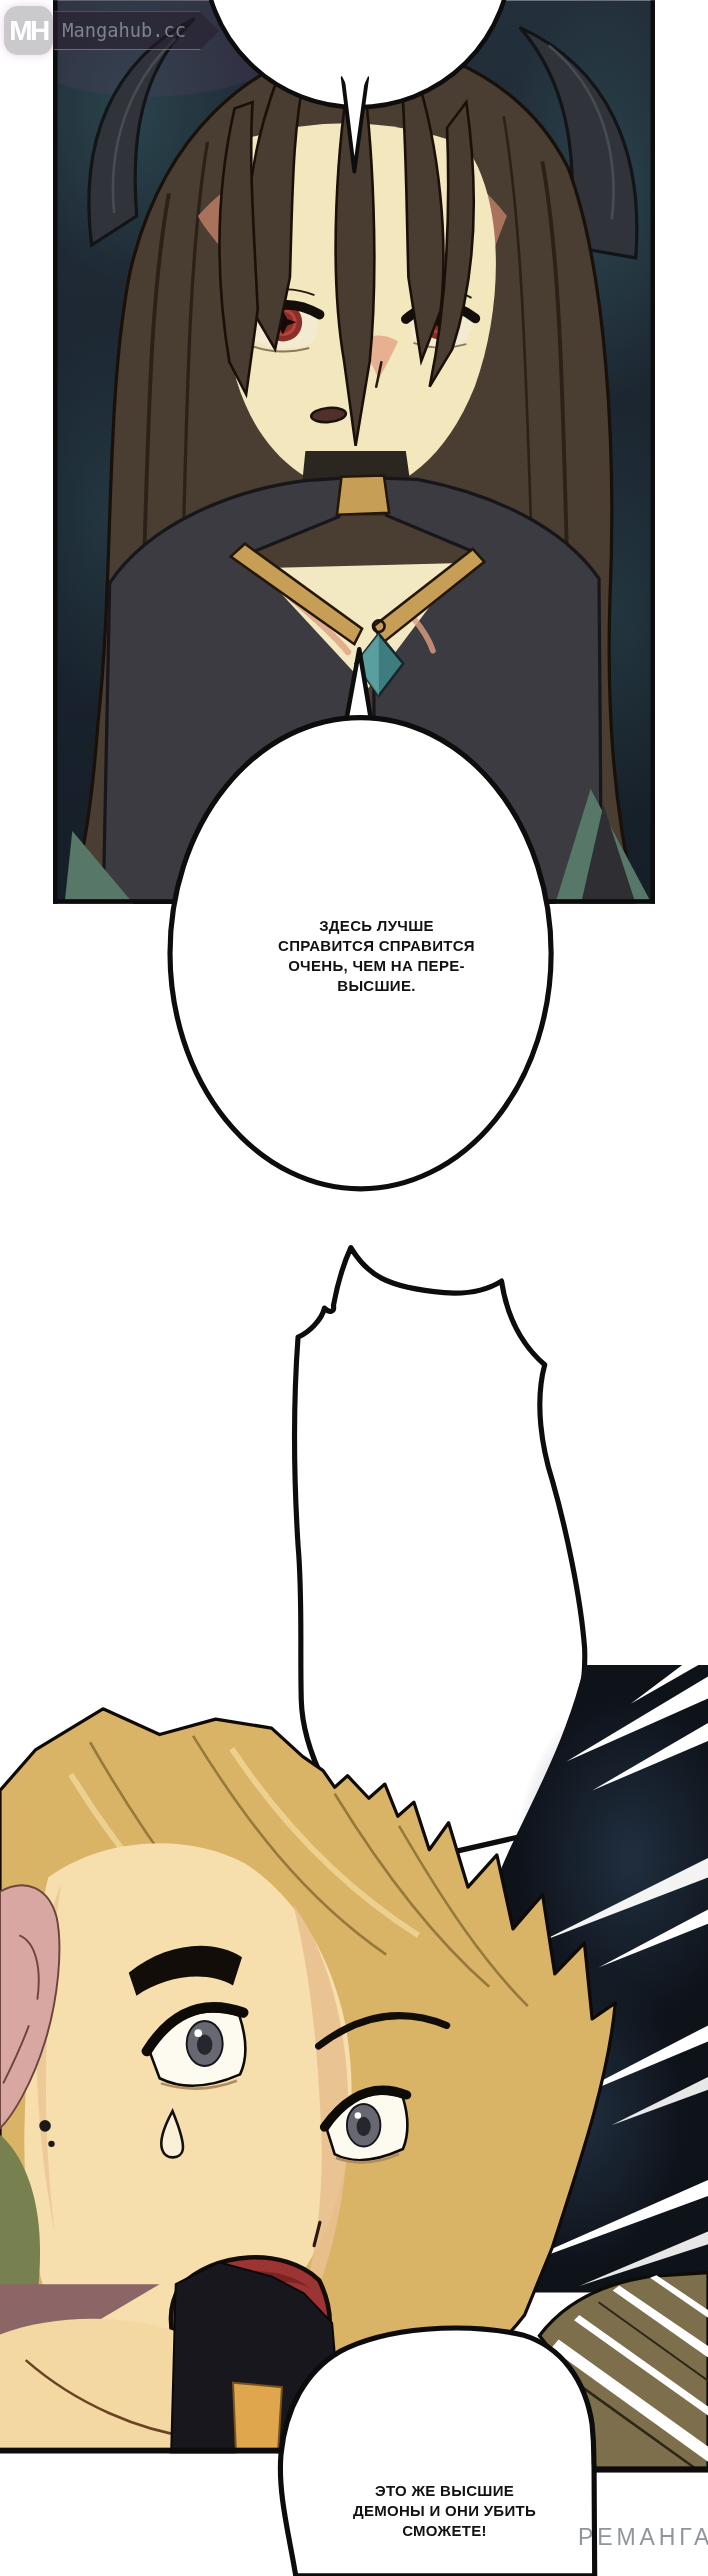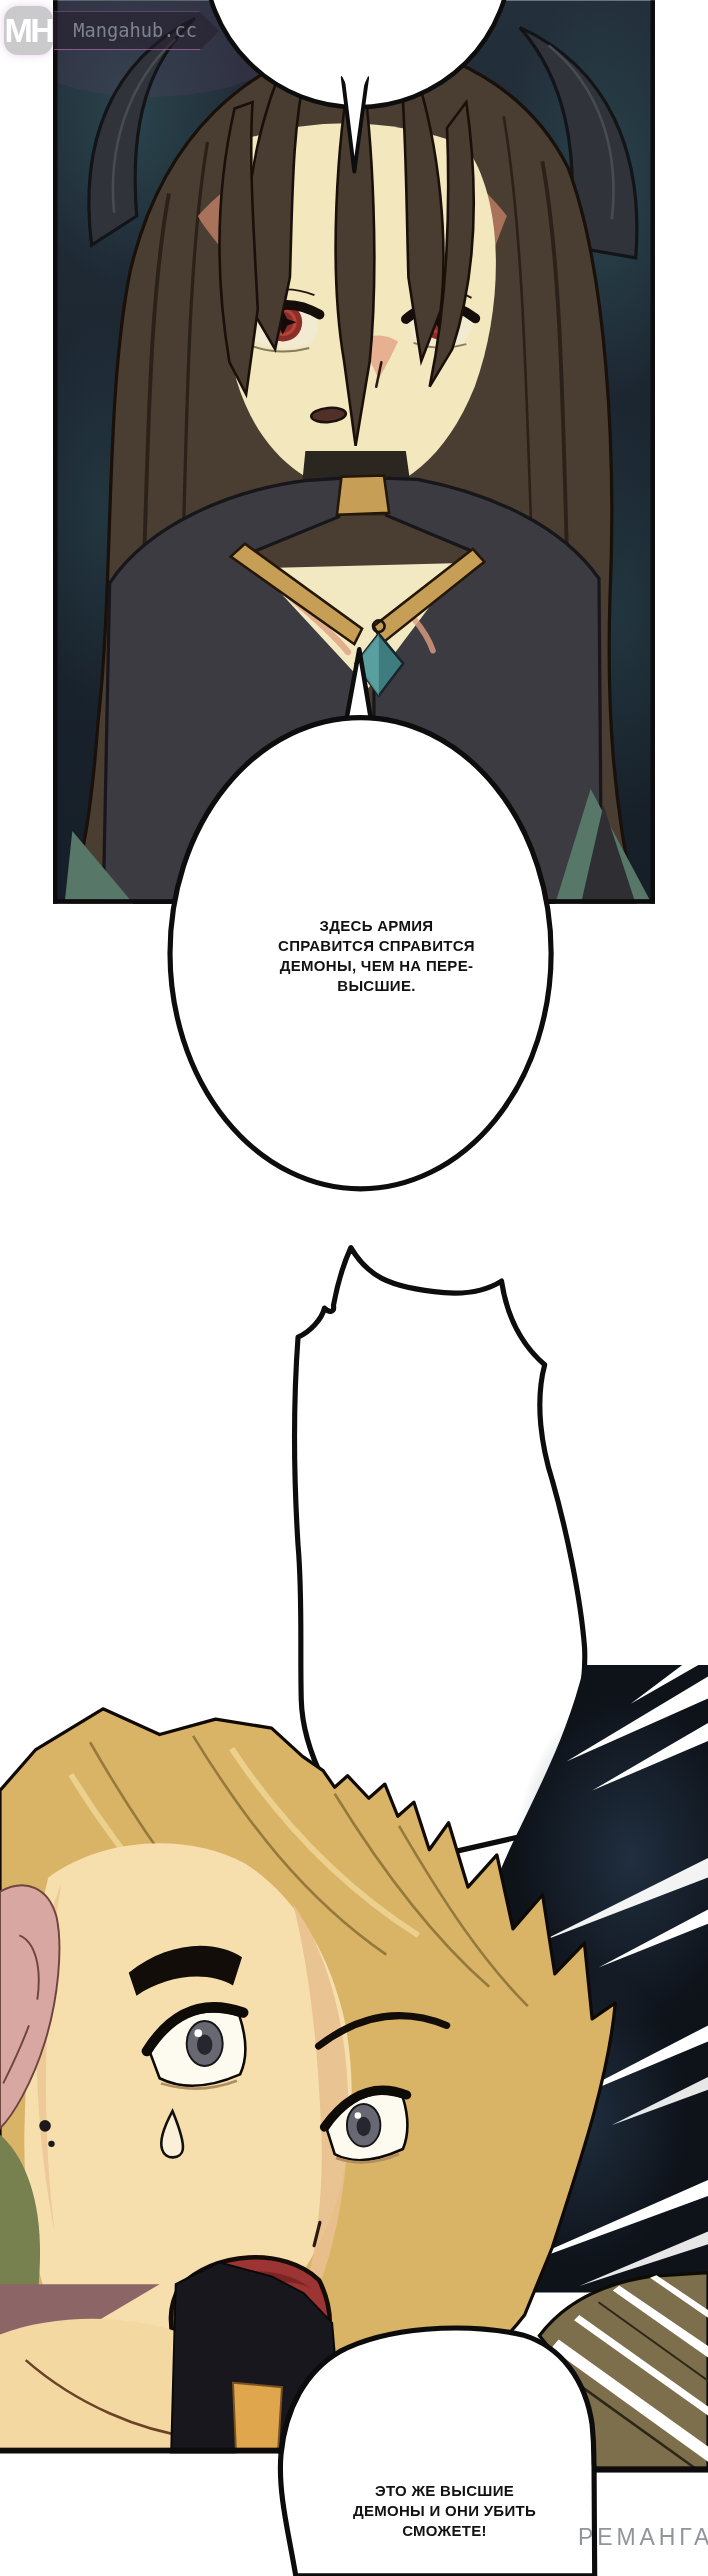--- a/index.html
+++ b/index.html
@@ -9,27 +9,27 @@
   
   .btxt{position:absolute;text-align:center;color:#121212;font-weight:bold;
         font-size:15px;line-height:20px;letter-spacing:0.3px;
         font-family:"Liberation Sans",sans-serif;}
   .btxt span{display:block;}
   
   #mh-wm{position:absolute;left:3.9px;top:6.4px;z-index:60;display:flex;align-items:center;}
   #mh-logo{width:49px;height:49px;border-radius:14px;background:rgba(199,199,202,.95);
            display:flex;align-items:center;justify-content:center;
            box-shadow:0 0 9px rgba(190,120,200,.35);}
-  #mh-logo span{color:#ffffff;font-weight:bold;font-size:34px;letter-spacing:-2.6px;
+  #mh-logo span{color:#ffffff;font-weight:bold;font-size:28px;letter-spacing:-2.6px;
                 font-family:"Liberation Sans",sans-serif;}
   #mh-banner{margin-left:1.3px;width:165px;height:37px;background:rgba(38,30,44,.55);
              clip-path:polygon(0 0,88% 0,100% 50%,88% 100%,0 100%);
              border-top:1.3px solid rgba(208,120,200,.6);border-bottom:1.3px solid rgba(208,120,200,.6);
              display:flex;align-items:center;}
-  #mh-banner span{padding-left:19px;font-family:"DejaVu Sans Mono","Liberation Mono",monospace;
+  #mh-banner span{padding-left:8px;font-family:"DejaVu Sans Mono","Liberation Mono",monospace;
                   font-size:18.7px;color:rgba(175,186,196,.62);}
   
   #remanga{position:absolute;left:578px;top:2524px;z-index:60;
            font-family:"Liberation Sans",sans-serif;font-size:23px;font-weight:normal;
            color:rgba(125,130,137,.85);letter-spacing:3.9px;}
 </style>
 </head>
 <body>
 
 <div id="page">
@@ -146,23 +146,23 @@
   </div>
 
   <div class="abs" style="left:161px;top:631px;width:412px;height:580px;">
     <svg width="412" height="580" viewBox="0 0 640 900">
       <path d="M282,170 L308,28 L332,172 Z" fill="#ffffff" stroke="#0d0d0d" stroke-width="7" stroke-linejoin="round"></path>
       <ellipse cx="310" cy="500" rx="296" ry="366" fill="#ffffff" stroke="#0d0d0d" stroke-width="8"></ellipse>
       <path d="M275,160 L345,160 L310,240 Z" fill="#ffffff"></path>
     </svg>
   </div>
   <div class="btxt" style="left:270px;top:916px;width:213px;">
-    <span>ЗДЕСЬ АРМИЯ</span>
+    <span>ЗДЕСЬ ЛУЧШЕ</span>
     <span>СПРАВИТСЯ СПРАВИТСЯ</span>
-    <span>ДЕМОНЫ, ЧЕМ НА ПЕРЕ-</span>
+    <span>ОЧЕНЬ, ЧЕМ НА ПЕРЕ-</span>
     <span>ВЫСШИЕ.</span>
   </div>
 
   <div class="abs" style="left:283px;top:1236px;width:316px;height:644px;">
     <svg width="316" height="644" viewBox="0 0 490 1000">
       <path d="M105,18
                C130,60 160,80 250,88
                C290,91 320,82 339,70
                C345,110 360,160 406,200
                C390,260 402,330 418,380

